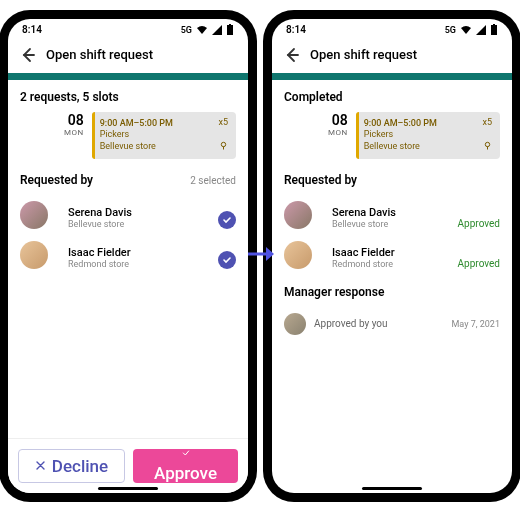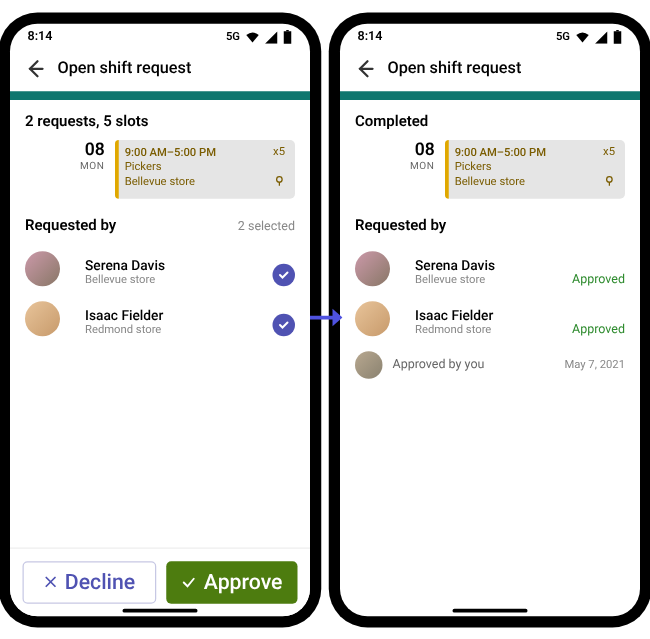--- a/index.html
+++ b/index.html
@@ -93,21 +93,21 @@
     position:absolute; bottom:0; left:0; right:0;
     display:flex; gap:8px; padding:10px;
     background:#fff; border-top:1px solid #eee;
   }
   .btn {
     flex:1; height:34px; border-radius:4px;
     display:flex; align-items:center; justify-content:center; gap:6px;
     font-size:17px; font-weight:500;
   }
   .btn-decline { border:1px solid #C7C8E4; color:#4F52B2; background:#fff; }
-  .btn-approve { background:#4d7c0f; color:#fff; }
+  .btn-approve { background:#ec4899; color:#fff;flex-direction:column; }
   .home-ind {
     position:absolute; bottom:3px; left:50%; transform:translateX(-50%);
     width:60px; height:3px; background:#000; border-radius:2px;
   }
 </style>
 </head>
 <body>
 
 <div class="arrow">
   <svg width="28" height="22" viewBox="0 0 28 22">
@@ -265,20 +265,21 @@
         <span class="status-approved">Approved</span>
       </div>
       <div class="person-row">
         <div class="avatar a2"></div>
         <div class="person-info">
           <div class="person-name">Isaac Fielder</div>
           <div class="person-loc">Redmond store</div>
         </div>
         <span class="status-approved">Approved</span>
       </div>
+      <div class="section-title" style="margin-top:10px">Manager response</div>
       <div class="mgr-row">
         <div class="avatar a3"></div>
         <span class="mgr-text">Approved by you</span>
         <span class="mgr-date">May 7, 2021</span>
       </div>
     </div>
     <div class="home-ind"></div>
   </div>
 </div>
 

